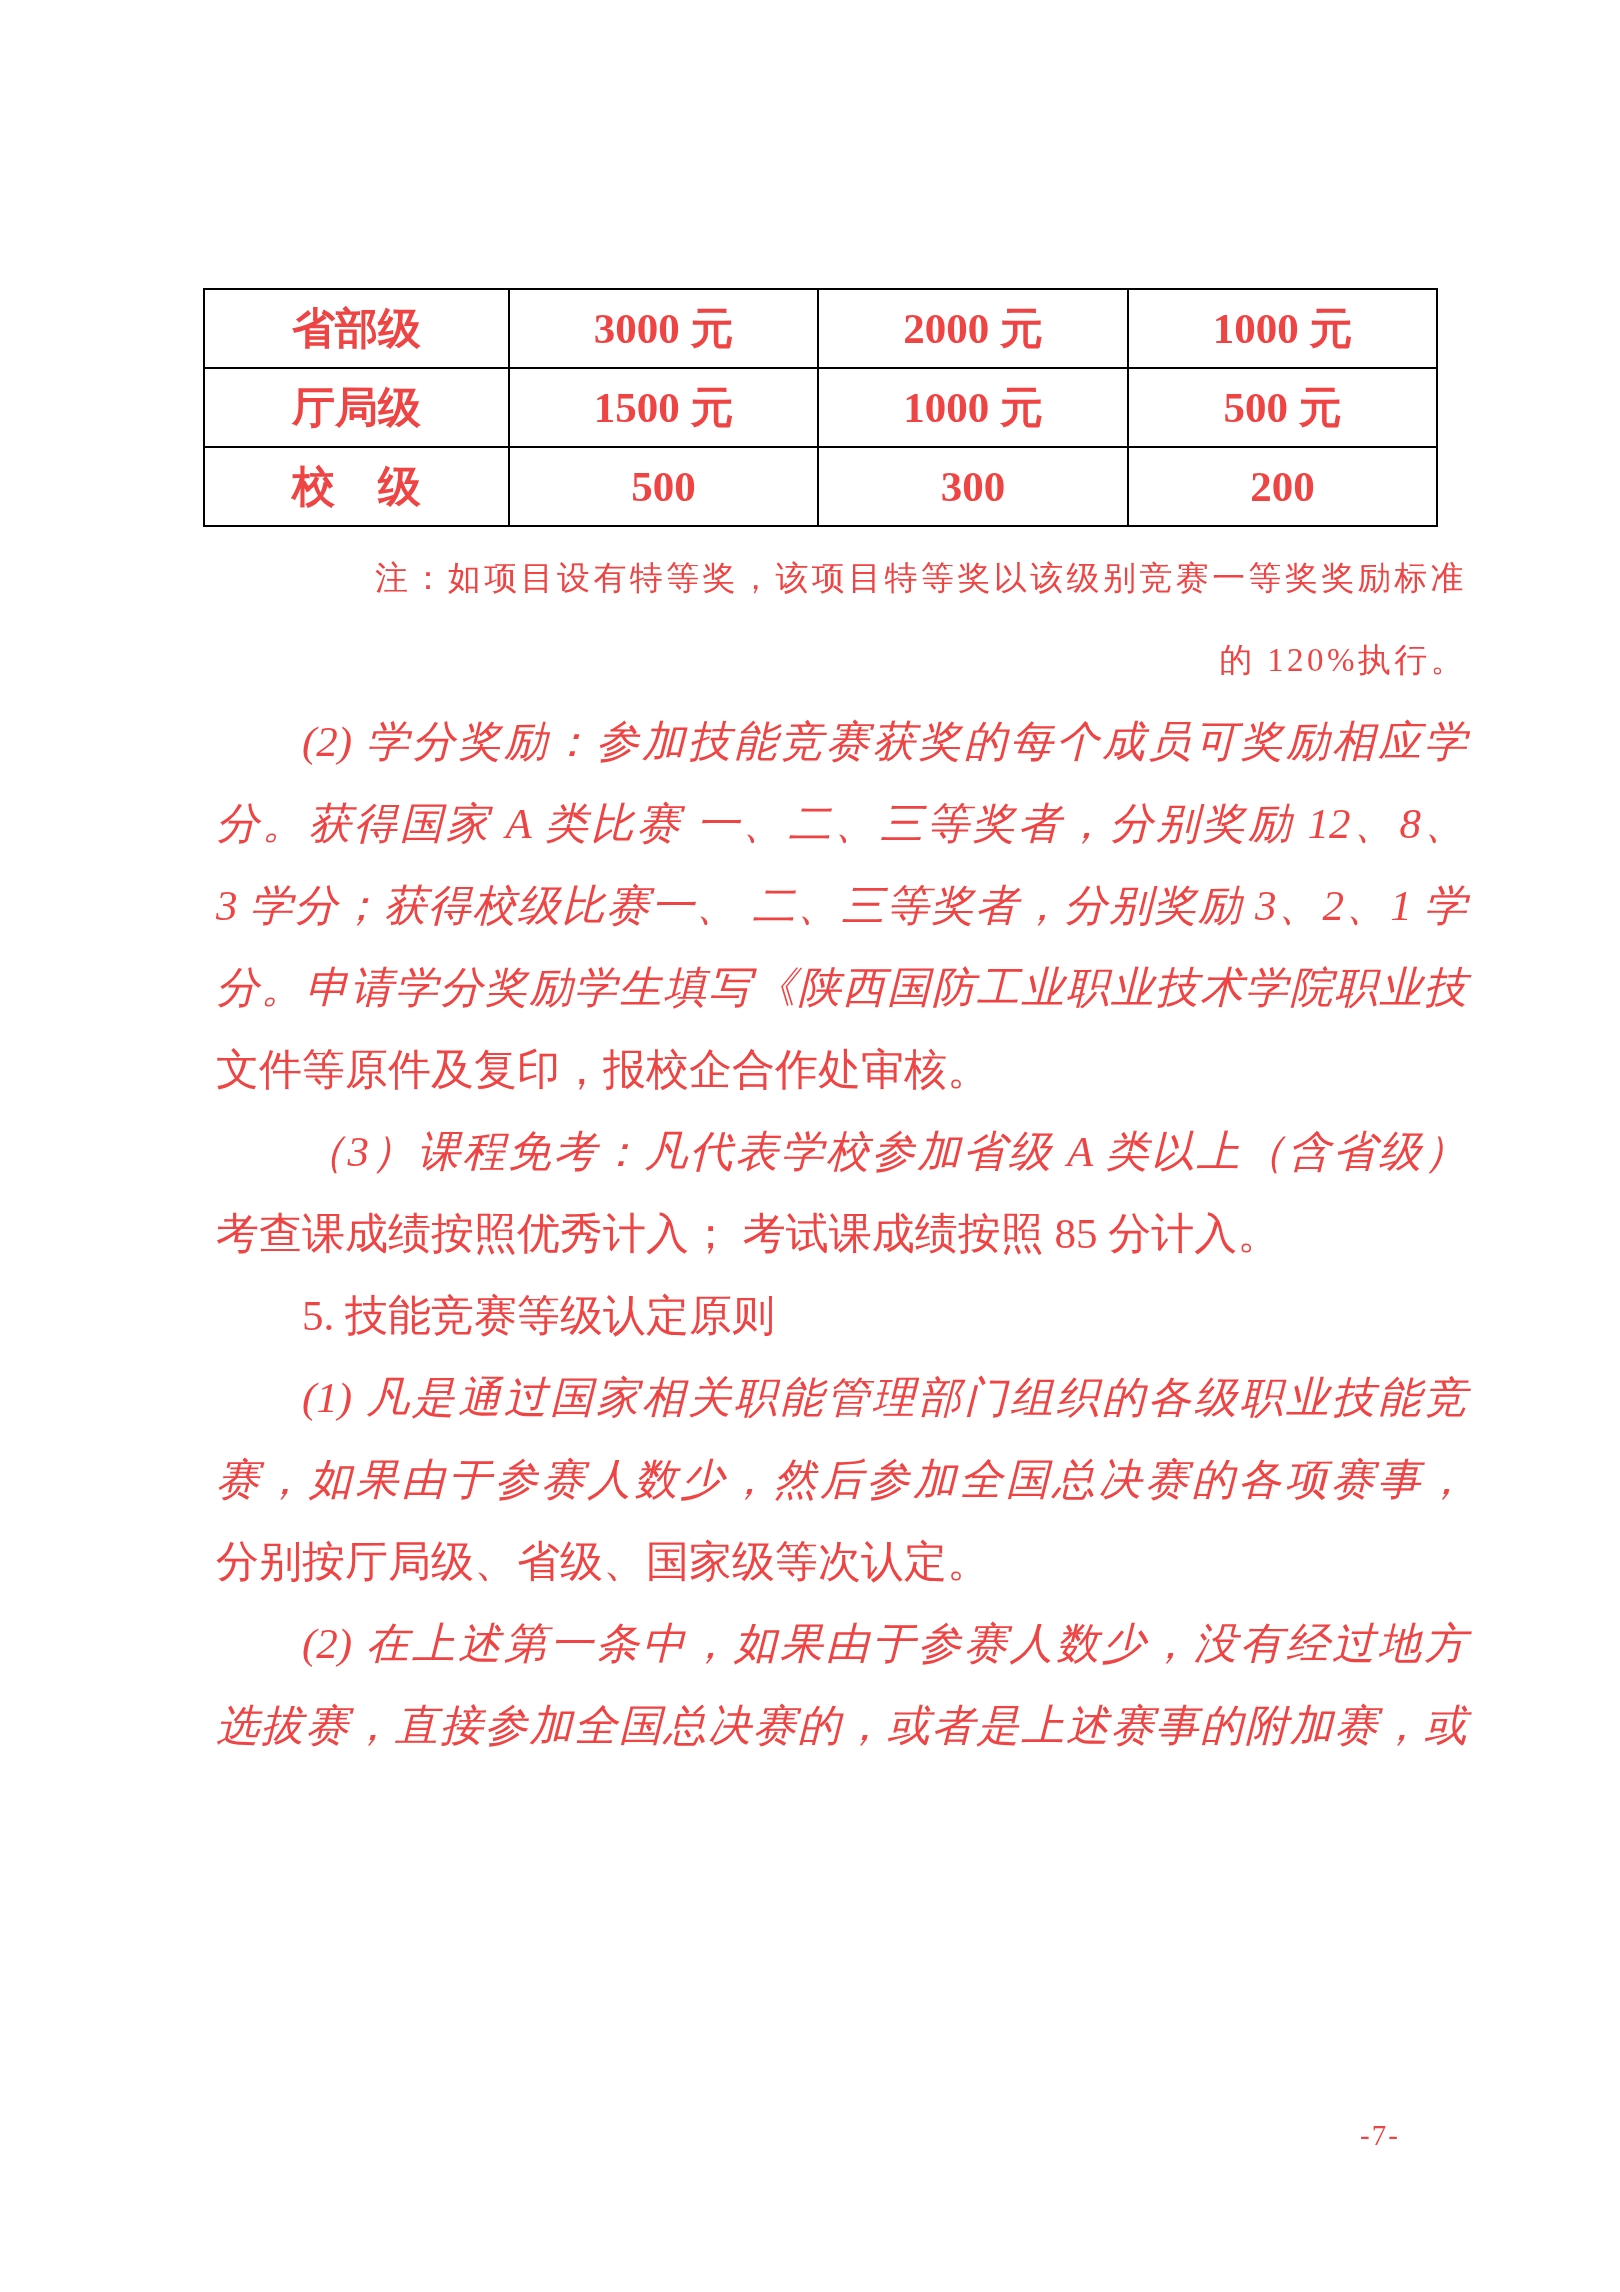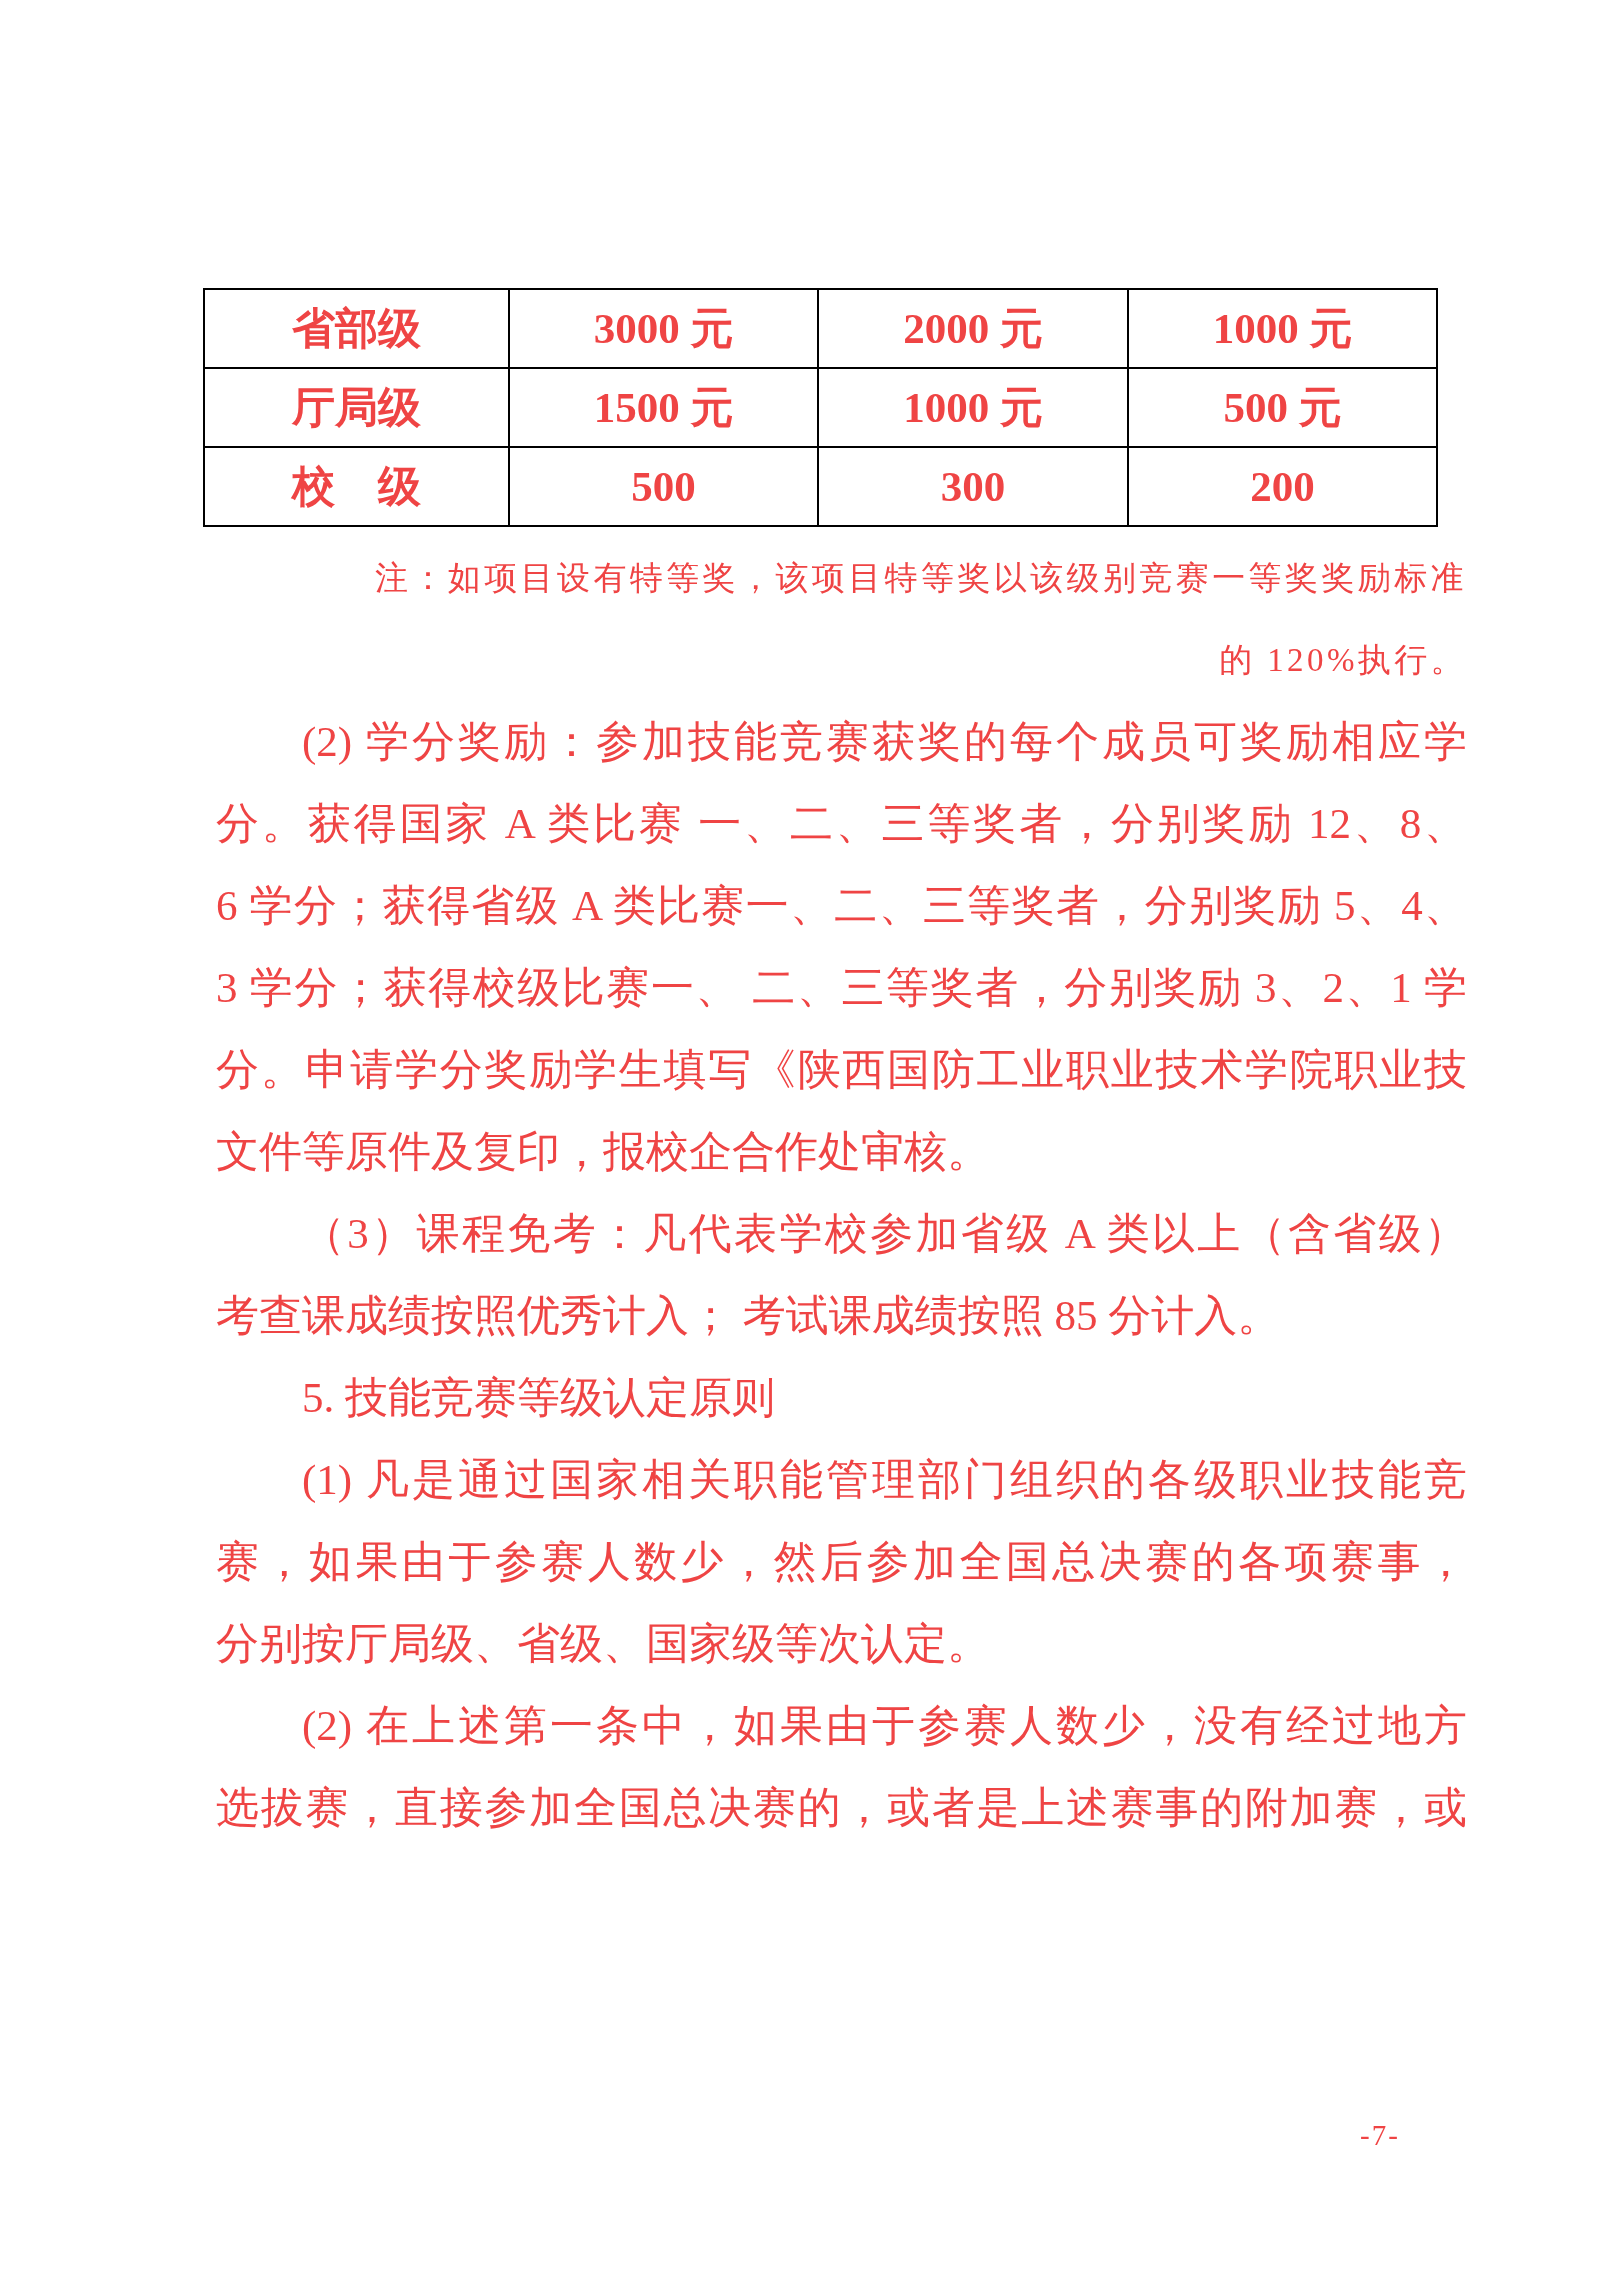--- a/index.html
+++ b/index.html
@@ -49,20 +49,21 @@
   .line {
     height: 82px;
     line-height: 82px;
     font-size: 43px;
     white-space: pre-wrap;
     overflow: visible;
   }
   .line.j {
     text-align: justify;
     text-align-last: justify;
+    font-style: italic;
   }
   .line.ind { padding-left: 86px; }
   .line.note {
     font-size: 33px;
     letter-spacing: 3.4px;
     text-align: right;
   }
   .line.note.ind { padding-left: 78px; }
 
   
@@ -107,21 +108,20 @@
           <td class="val">200</td>
         </tr>
       </tbody>
   </table>
 
   <div class="textblock">
       <div class="line note ind">注：如项目设有特等奖，该项目特等奖以该级别竞赛一等奖奖励标准</div>
       <div class="line note">的 120%执行。</div>
       <div class="line ind j">(2) 学分奖励：参加技能竞赛获奖的每个成员可奖励相应学</div>
       <div class="line j">分。获得国家 A 类比赛 一、二、三等奖者，分别奖励 12、8、</div>
-      <div class="line j">6 学分；获得省级 A 类比赛一、二、三等奖者，分别奖励 5、4、</div>
       <div class="line j">3 学分；获得校级比赛一、 二、三等奖者，分别奖励 3、2、1 学</div>
       <div class="line j">分。申请学分奖励学生填写《陕西国防工业职业技术学院职业技</div>
       <div class="line">文件等原件及复印，报校企合作处审核。</div>
       <div class="line ind j">（3）课程免考：凡代表学校参加省级 A 类以上（含省级）</div>
       <div class="line">考查课成绩按照优秀计入； 考试课成绩按照 85 分计入。</div>
       <div class="line ind">5. 技能竞赛等级认定原则</div>
       <div class="line ind j">(1) 凡是通过国家相关职能管理部门组织的各级职业技能竞</div>
       <div class="line j">赛，如果由于参赛人数少，然后参加全国总决赛的各项赛事，</div>
       <div class="line">分别按厅局级、省级、国家级等次认定。</div>
       <div class="line ind j">(2) 在上述第一条中，如果由于参赛人数少，没有经过地方</div>

